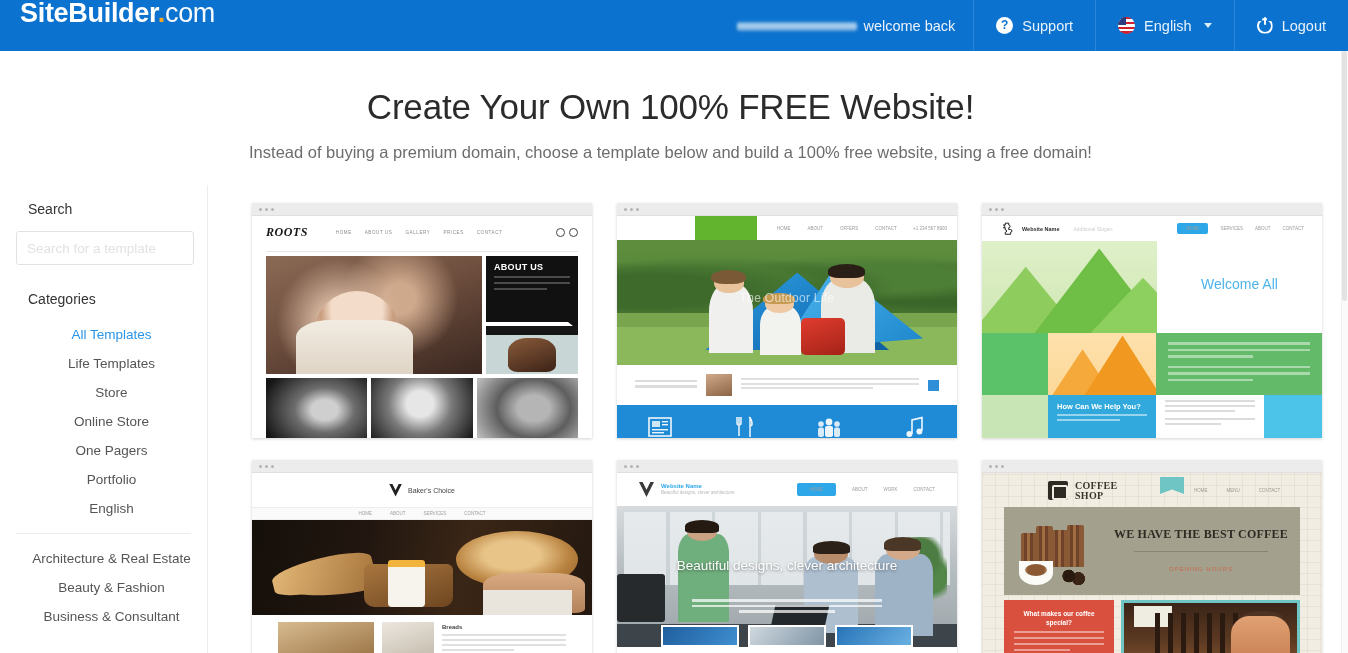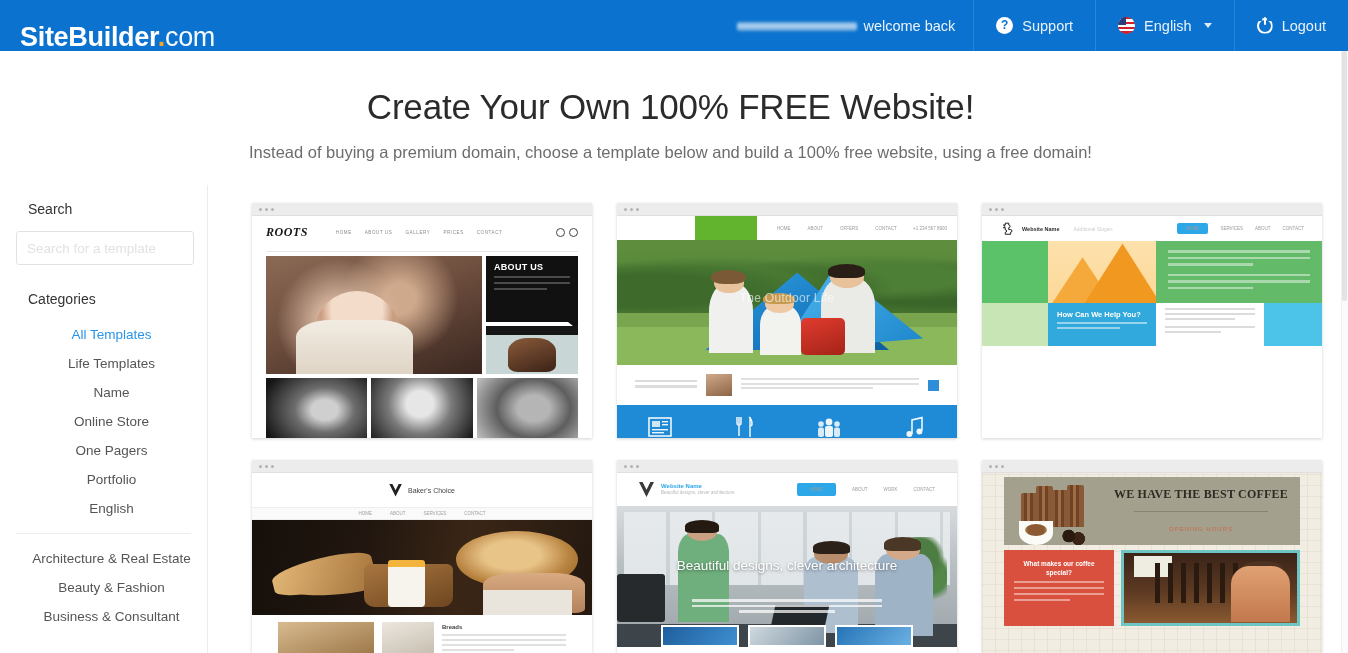--- a/index.html
+++ b/index.html
@@ -14,21 +14,21 @@
   }
   .page { position: relative; width: 1348px; height: 653px; background:#fff; }
 
   
   .topbar {
     position: absolute; top:0; left:0;
     width: 1348px; height: 51px;
     background: #0b72cf;
     display: flex; align-items: stretch;
   }
-  .topbar-left { display:flex; align-items:flex-end; padding-left: 20px; flex: 0 0 auto; }
+  .topbar-left { display:flex; align-items:flex-start; padding-left: 20px; flex: 0 0 auto; }
   .logo { font-size: 27px; line-height:27px; color:#fff; letter-spacing:-0.3px; white-space:nowrap; }
   .logo .b { font-weight: bold; }
   .logo .dot { color:#f5a623; font-weight:bold; }
   .logo .com { font-weight: normal; opacity:0.97; }
   .topbar-spacer { flex: 1 1 auto; }
   .topbar-right { display:flex; align-items:stretch; flex:0 0 auto; }
   .tb-item {
     display:flex; align-items:center; gap:9px;
     padding: 0 22px;
     color:#e8f2fb; font-size:14.5px;
@@ -279,21 +279,21 @@
        repeating-linear-gradient(0deg, rgba(210,200,180,.28) 0 1px, rgba(0,0,0,0) 1px 11px),
        repeating-linear-gradient(90deg, rgba(210,200,180,.28) 0 1px, rgba(0,0,0,0) 1px 13px);
      background-color:#f1ede3; }
   .c6-nav { height:30px; display:flex; align-items:center; padding:5px 0 0 66px; gap:7px; position:relative; }
   .c6-badge { width:20px;height:19px;background:#2e2a24; position:relative; border-radius:2px; }
   .c6-badge::after{ content:''; position:absolute; left:4px; top:4px; width:12px;height:11px; border:2px solid #f1ede3; border-radius:2px; }
   .c6-logo-t { font-family:"Liberation Serif", serif; font-weight:bold; font-size:10px; color:#3a352d; line-height:10px; letter-spacing:.3px; }
   .c6-tab { position:absolute; left:178px; top:4px; width:24px; height:17px; background:#6fc4c4; clip-path: polygon(0 0,100% 0,100% 100%,50% 74%,0 100%); }
   .c6-menu { position:absolute; left:212px; display:flex; gap:19px; }
   .c6-menu span { font-size:4.5px; color:#a09a8e; }
-  .c6-hero { margin:4px 22px 0 22px; height:68px; background:#a3a08d; display:flex; align-items:center; }
+  .c6-hero { margin:4px 22px 0 22px; height:88px; background:#a3a08d; display:flex; align-items:center; }
   .c6-bags { width:108px; height:74px; position:relative; }
   .c6-bag { position:absolute; bottom:28%; background:linear-gradient(90deg,#8a5a36 0 18%, #6e432a 18% 34%, #a06c42 34% 52%, #6e432a 52% 70%, #8a5a36 70% 100%); width:17px; height:38px; border-radius:2px 2px 0 0; }
   .c6-bag.b1{ left:16%; height:34px; } .c6-bag.b2{ left:30%; height:41px; }
   .c6-bag.b3{ left:44%; height:37px; } .c6-bag.b4{ left:58%; height:42px; }
   .c6-cup { position:absolute; left:14%; bottom:4%; width:34px; height:24px; background:#fbfbf8; border-radius:0 0 50% 50%; }
   .c6-cup::after{ content:''; position:absolute; left:6px; top:3px; width:22px;height:12px; background:radial-gradient(circle at 50% 50%, #8b5a33 0 62%, #c2996e 100%); border-radius:50%; }
   .c6-beans{ position:absolute; left:50%; bottom:2%; width:30px;height:22px; background:radial-gradient(circle at 36% 50%,#2b1a10 0 28%, rgba(0,0,0,0) 30%), radial-gradient(circle at 68% 62%,#3a2415 0 26%, rgba(0,0,0,0) 28%); }
   .c6-htxt { flex:1 1 auto; text-align:center; padding-right:10px; }
   .c6-htxt b { display:block; font-family:"Liberation Serif", serif; font-weight:bold; font-size:12px; color:#2f2b24; line-height:1.25; letter-spacing:.2px; }
   .c6-hr { height:1px; background:#88856f; margin:9px 22px 5px 22px; }
@@ -364,21 +364,21 @@
   <div class="sidebar">
     <div class="sb-h">Search</div>
     <div class="search-wrap">
       <input class="search-input" type="text" placeholder="Search for a template" style="">
     </div>
 
     <div class="sb-h cats">Categories</div>
     <ul class="cat-list">
       <li class="active">All Templates</li>
       <li>Life Templates</li>
-      <li>Name</li>
+      <li>Store</li>
       <li>Online Store</li>
       <li>One Pagers</li>
       <li>Portfolio</li>
       <li>English</li>
     </ul>
     <div class="cat-divider"></div>
     <ul class="cat-list" style="margin-top:0">
       <li>Architecture &amp; Real Estate</li>
       <li>Beauty &amp; Fashion</li>
       <li>Business &amp; Consultant</li>
@@ -523,20 +523,31 @@
             </span>
             <span class="c3-name">Website Name</span>
             <span class="c3-tag">Additional Slogan</span>
             <span class="c3-menu">
               <span class="c3-pill">HOME</span>
               <span>SERVICES</span>
               <span>ABOUT</span>
               <span>CONTACT</span>
             </span>
           </div>
+          <div class="c3-r1">
+            <div class="c3-mt">
+                <span class="pk1"></span>
+                <span class="pk2"></span>
+                <span class="pk3"></span>
+              </div>
+            <div class="c3-wel">
+              <b>Welcome All</b>
+              <span class="sub"><span class="ln a"></span><span class="ln b"></span></span>
+            </div>
+          </div>
           <div class="c3-r2">
             <div class="c3-g1"></div>
             <div class="c3-org">
                 <span class="pk p1"></span>
                 <span class="pk p2"></span>
               </div>
             <div class="c3-txt">
               <div class="ln"></div>
                 <div class="ln"></div>
                 <div class="ln s"></div>
@@ -655,20 +666,33 @@
       </div>
 
       <div class="card">
         <div class="chrome">
             <i></i>
             <i></i>
             <i></i>
           </div>
         <div class="shot">
           <div class="c6-wrap">
+            <div class="c6-nav">
+              <span class="c6-badge"></span>
+              <span class="c6-logo-t">
+                <span style="display:block">COFFEE</span>
+                <span style="display:block">SHOP</span>
+              </span>
+              <span class="c6-tab"></span>
+              <span class="c6-menu">
+                <span>HOME</span>
+                <span>MENU</span>
+                <span>CONTACT</span>
+              </span>
+            </div>
             <div class="c6-hero">
               <div class="c6-bags">
                 <span class="c6-bag b1"></span>
                   <span class="c6-bag b2"></span>
                 <span class="c6-bag b3"></span>
                   <span class="c6-bag b4"></span>
                 <span class="c6-cup"></span>
                   <span class="c6-beans"></span>
               </div>
               <div class="c6-htxt">

